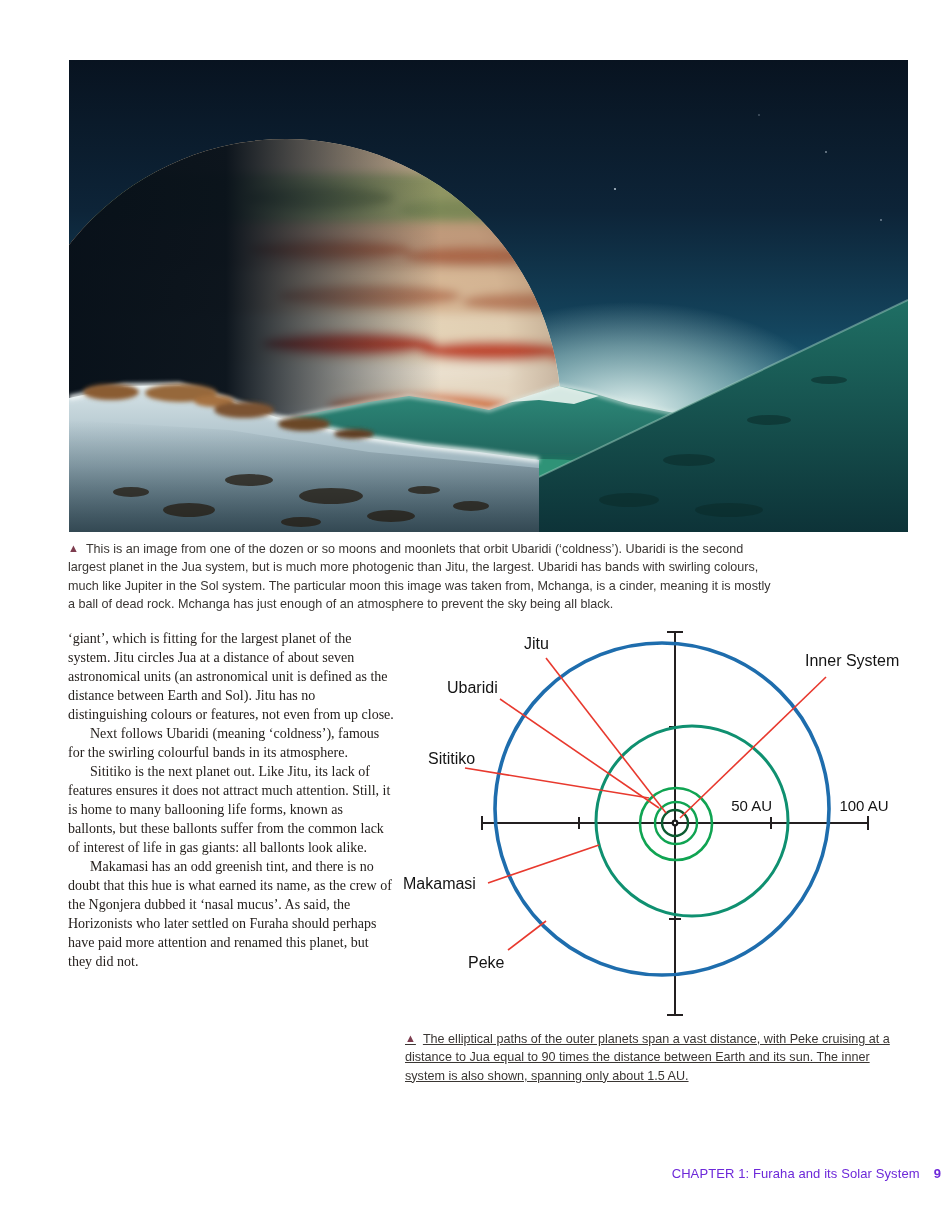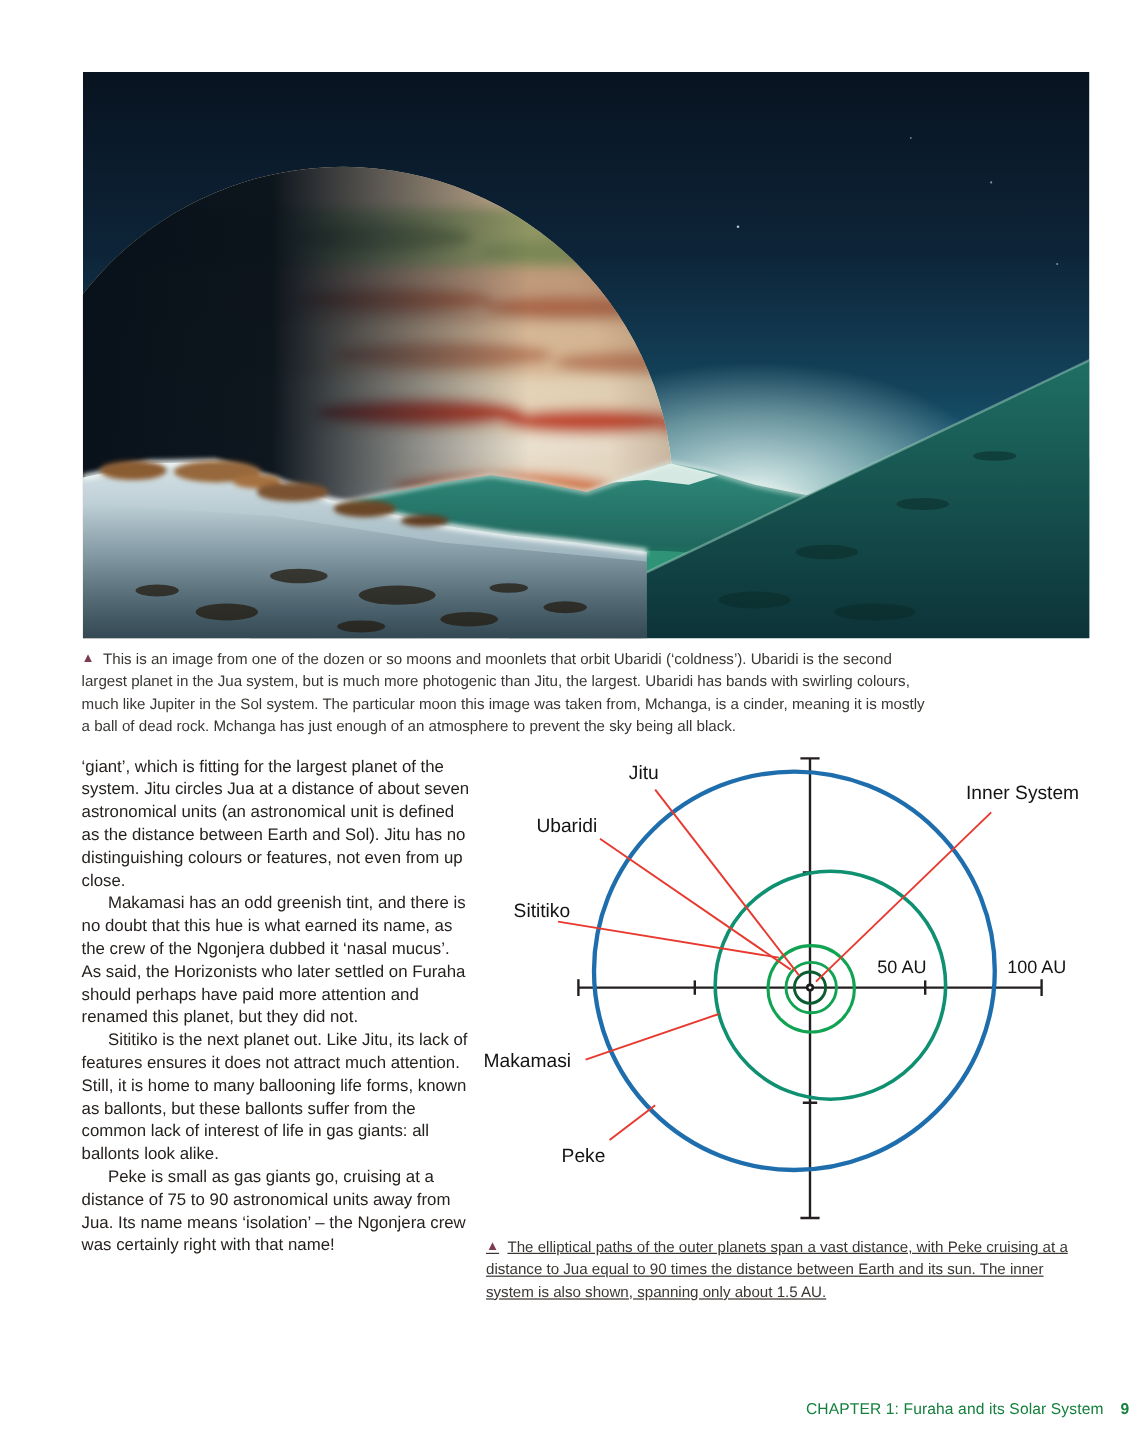--- a/index.html
+++ b/index.html
@@ -14,36 +14,36 @@
   .caption{
     position:absolute;font-family:"Liberation Sans",sans-serif;
     font-size:12.6px;line-height:18.4px;color:#3a3633;text-align:left;
   }
   .caption .marker{color:#7d3c4e;font-size:11px;margin-right:7px;position:relative;top:-1px;}
   .hero-caption{left:68px;top:540px;width:705px;}
   .fig-caption{left:405px;top:1030px;width:505px;text-decoration:underline;}
   
   .article{
     position:absolute;left:68px;top:629px;width:326px;
-    font-family:Liberation Sans, sans-serif;
+    font-family:Liberation Serif, serif;
     font-size:14px;line-height:19px;color:#26211e;
   }
   .article p{margin:0;}
   .article p.indent{text-indent:22px;}
   
   .orbit-fig{position:absolute;left:400px;top:622px;width:552px;height:400px;text-align:center;}
   .orbit-fig text{
     font-family:"Liberation Sans",sans-serif;font-size:16px;fill:#141414;
   }
   .orbit-fig text.au{font-size:15px;}
   .axis{stroke:#231f20;stroke-width:2;}
   .leader{stroke:#e8392e;stroke-width:1.6;}
   
   .footer{
-    position:absolute;top:1166px;right:59px;font-size:13px;color:#15803d;
+    position:absolute;top:1166px;right:59px;font-size:13px;color:#6d28d9;
     letter-spacing:.1px;
   }
   .footer .pagenum{font-weight:bold;margin-left:14px;}
 </style>
 </head>
 <body>
 
 <div class="page">
 
   <div class="hero">
@@ -191,23 +191,23 @@
       </g>
     </svg>
   </div>
 
   <div class="caption hero-caption">
     <span class="marker">▲</span><span>This is an image from one of the dozen or so moons and moonlets that orbit Ubaridi (‘coldness’). Ubaridi is the second largest planet in the Jua system, but is much more photogenic than Jitu, the largest. Ubaridi has bands with swirling colours, much like Jupiter in the Sol system. The particular moon this image was taken from, Mchanga, is a cinder, meaning it is mostly a ball of dead rock. Mchanga has just enough of an atmosphere to prevent the sky being all black.</span>
   </div>
 
   <div class="article">
     <p>‘giant’, which is fitting for the largest planet of the system. Jitu circles Jua at a distance of about seven astronomical units (an astronomical unit is defined as the distance between Earth and Sol). Jitu has no distinguishing colours or features, not even from up close.</p>
+    <p class="indent">Next follows Ubaridi (meaning ‘coldness’), famous for the swirling colourful bands in its atmosphere.</p>
+    <p class="indent">Sititiko is the next planet out. Like Jitu, its lack of features ensures it does not attract much attention. Still, it is home to many ballooning life forms, known as ballonts, but these ballonts suffer from the common lack of interest of life in gas giants: all ballonts look alike.</p>
     <p class="indent">Makamasi has an odd greenish tint, and there is no doubt that this hue is what earned its name, as the crew of the Ngonjera dubbed it ‘nasal mucus’. As said, the Horizonists who later settled on Furaha should perhaps have paid more attention and renamed this planet, but they did not.</p>
-    <p class="indent">Sititiko is the next planet out. Like Jitu, its lack of features ensures it does not attract much attention. Still, it is home to many ballooning life forms, known as ballonts, but these ballonts suffer from the common lack of interest of life in gas giants: all ballonts look alike.</p>
-    <p class="indent">Peke is small as gas giants go, cruising at a distance of 75 to 90 astronomical units away from Jua. Its name means ‘isolation’ – the Ngonjera crew was certainly right with that name!</p>
   </div>
 
   <div class="orbit-fig">
     <svg width="552" height="400" viewBox="0 0 552 400">
 
       <g>
         <line class="axis" x1="82" y1="201" x2="468" y2="201"></line>
         <line class="axis" x1="275" y1="10" x2="275" y2="393"></line>
 
         <line class="axis" x1="82" y1="194" x2="82" y2="208"></line>

